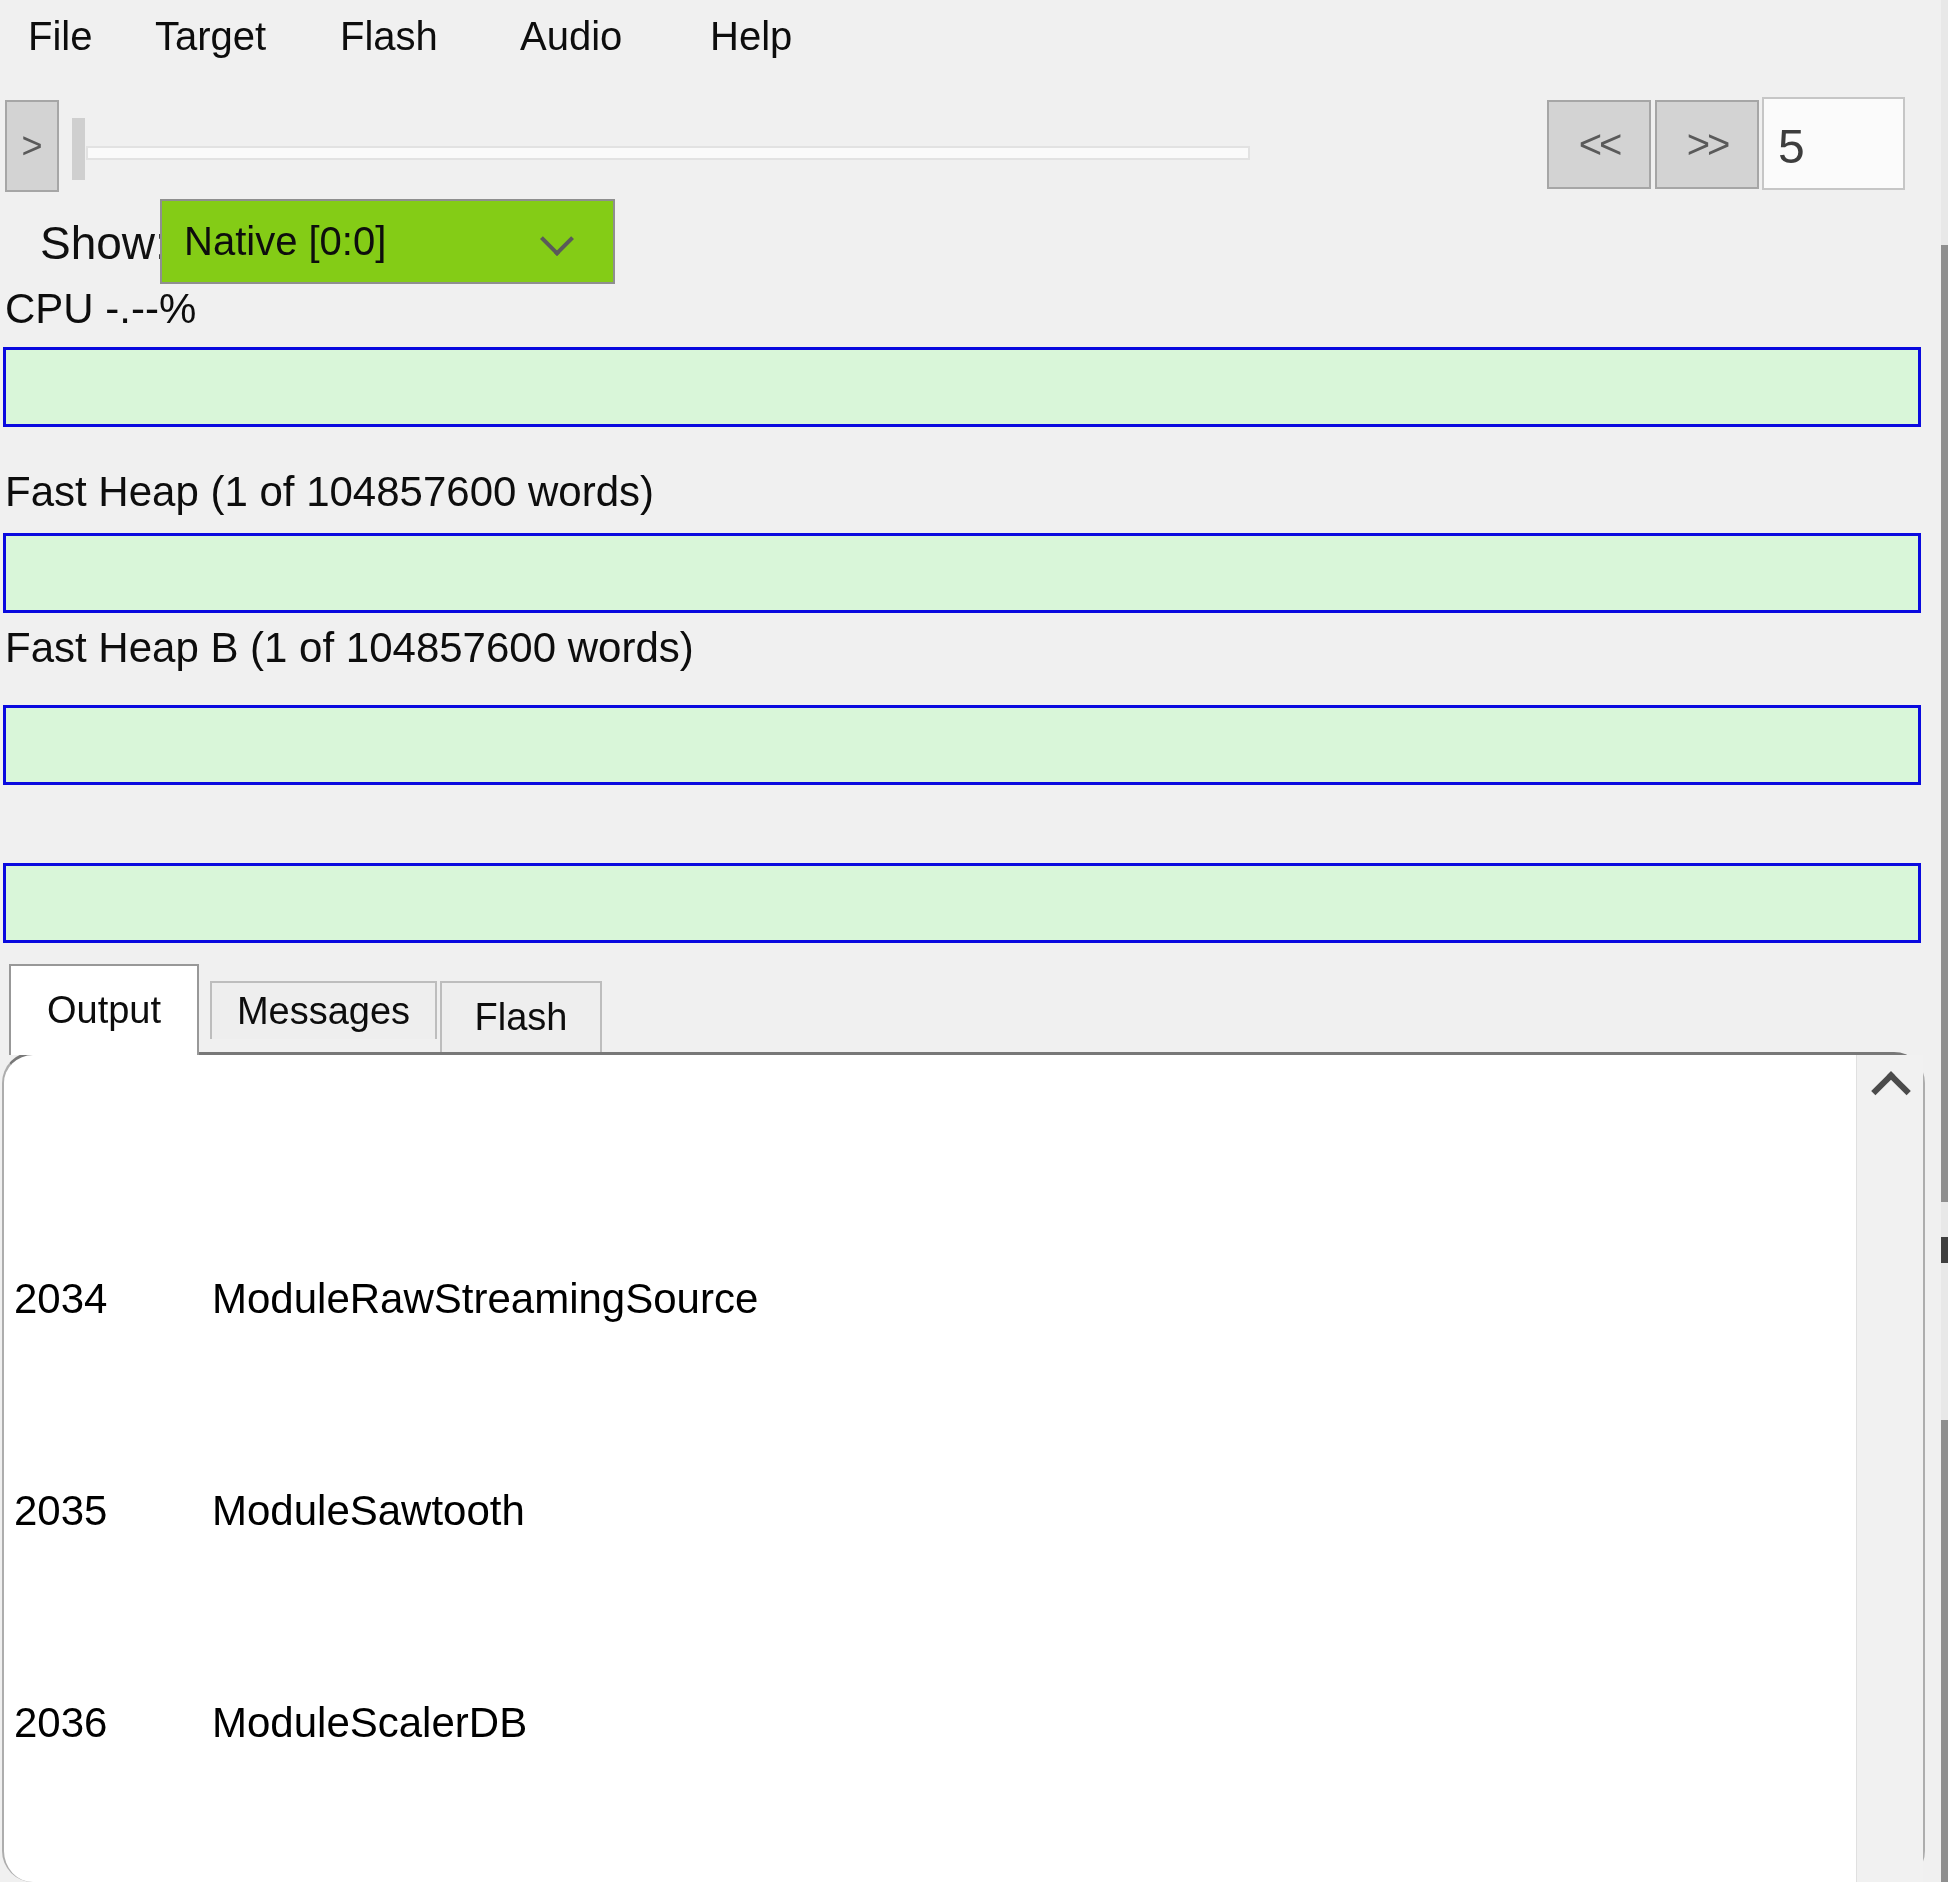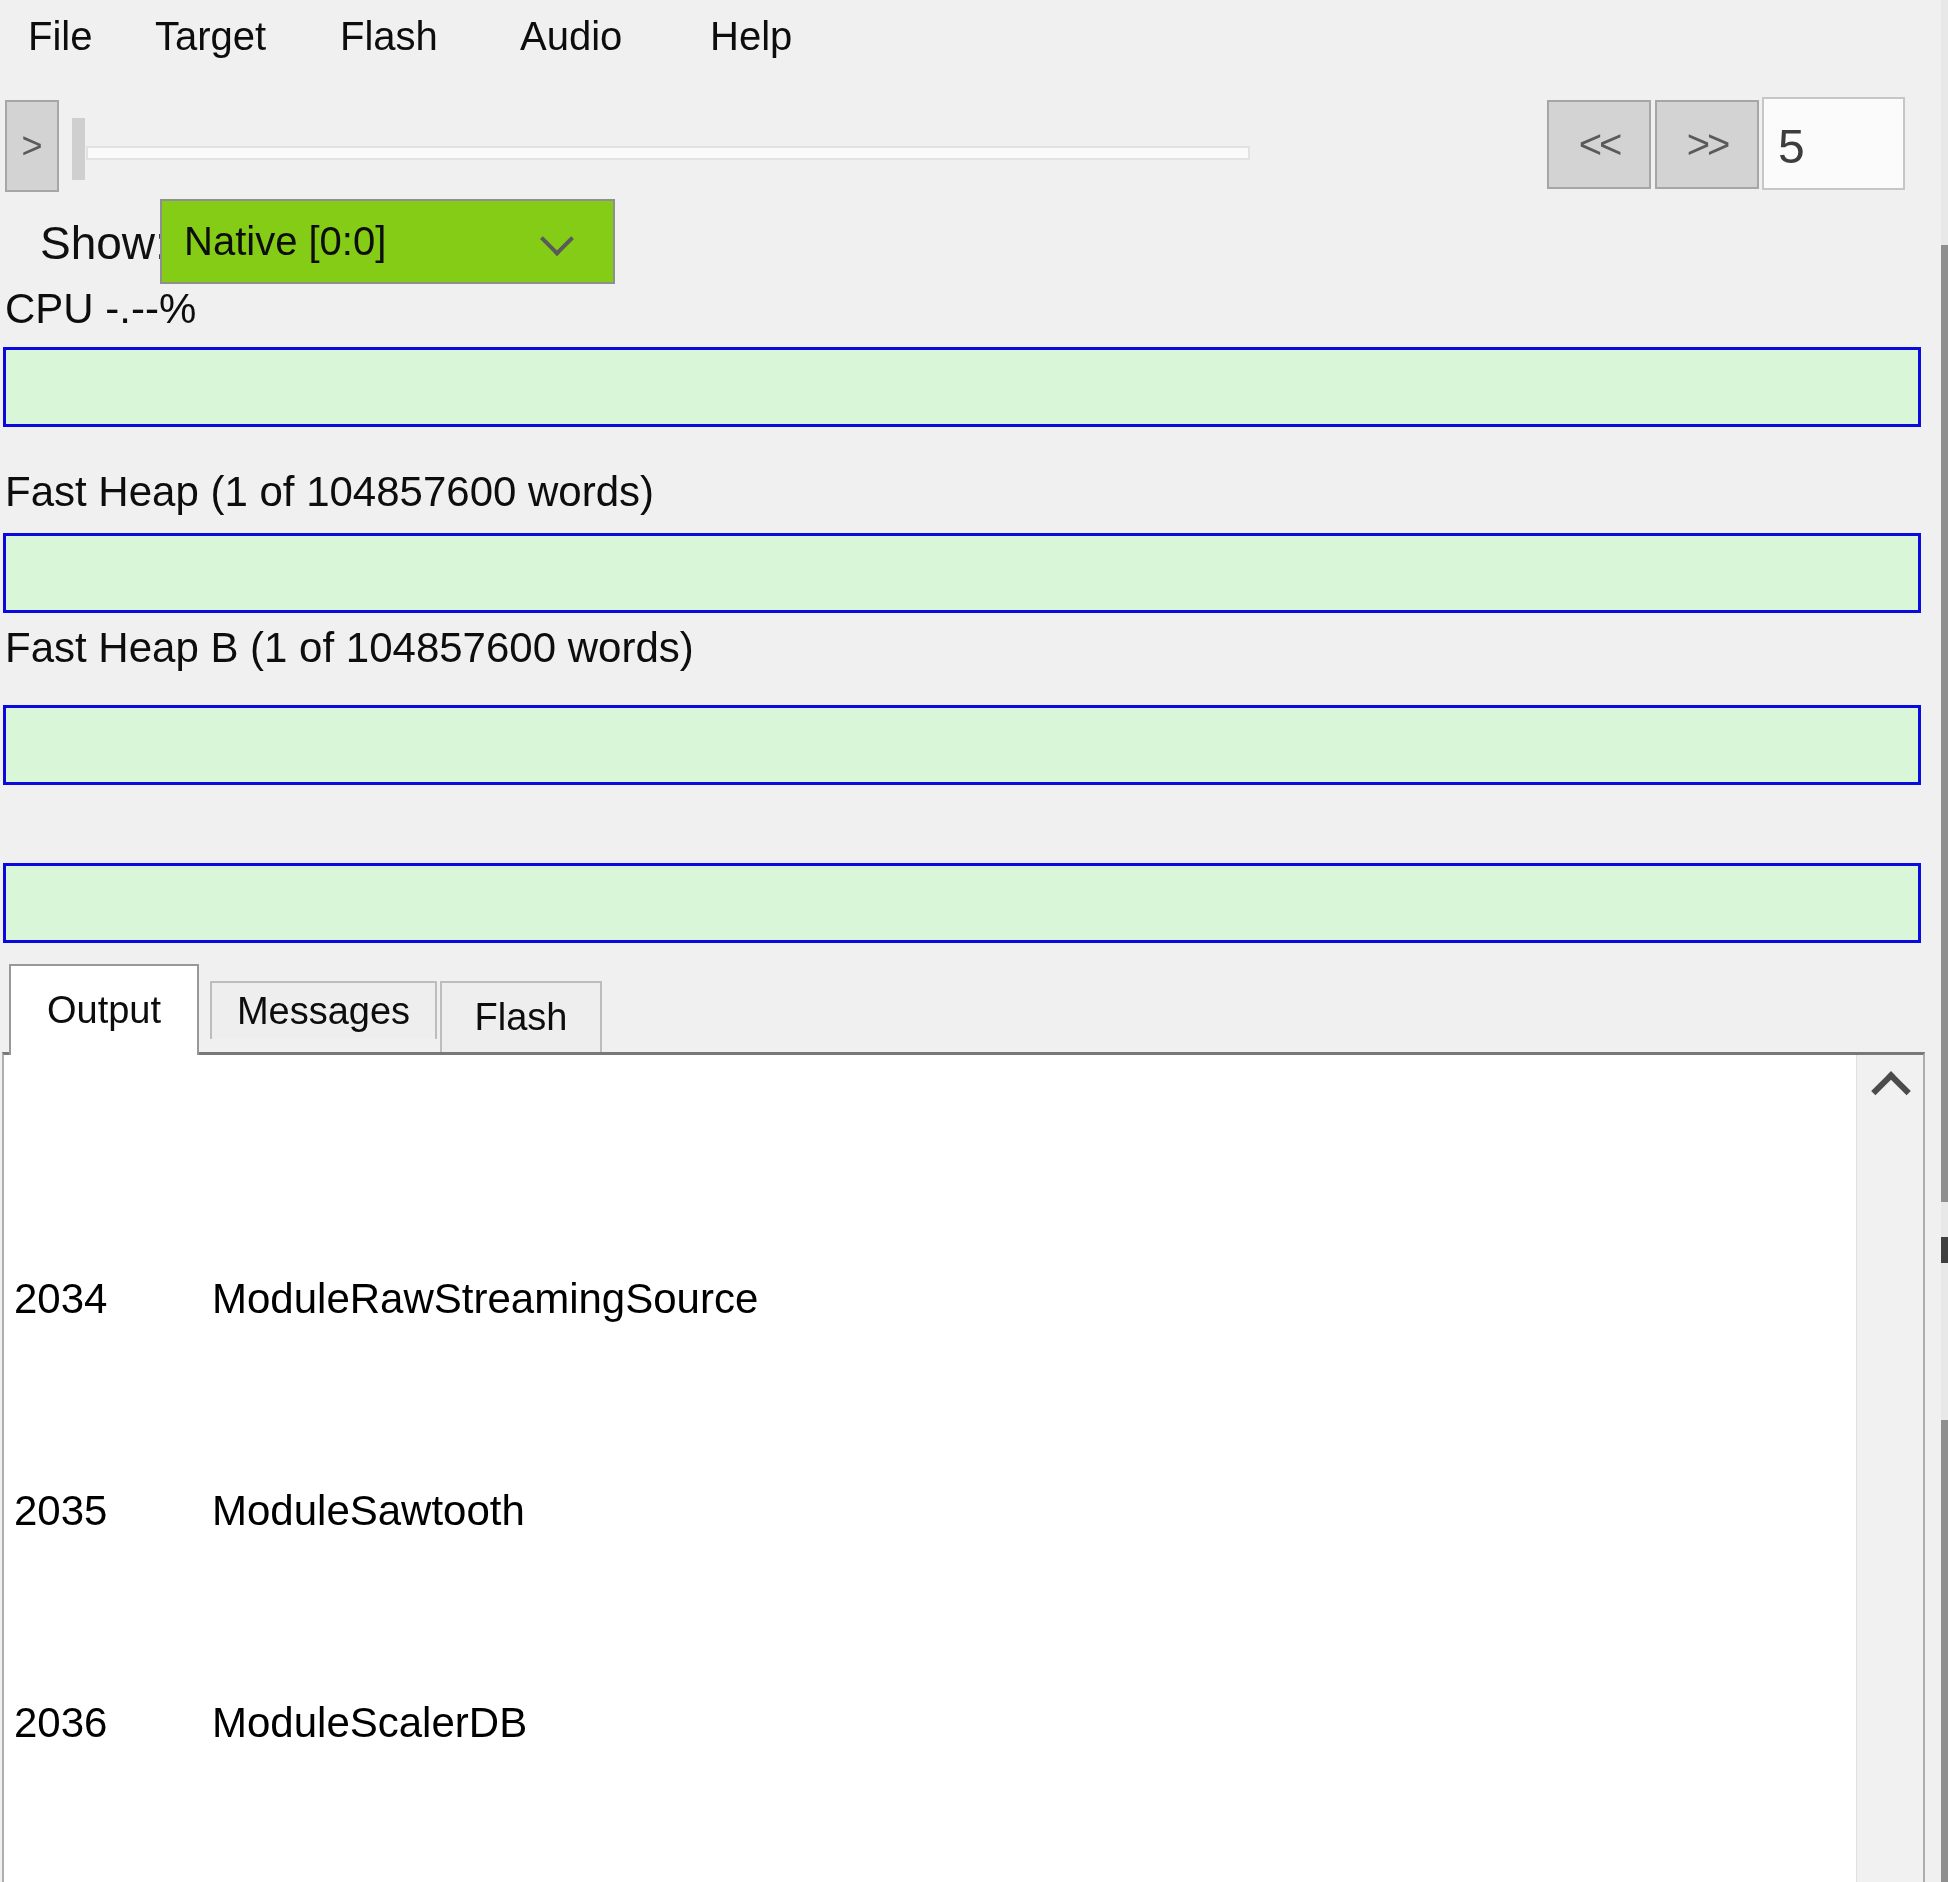--- a/index.html
+++ b/index.html
@@ -42,21 +42,21 @@
        font-size:38px;color:#0d0d0d;text-align:right;}
   .tab-active{left:9px;top:964px;width:190px;height:91px;background:#ffffff;z-index:3;
               border:2px solid #989898;border-bottom:none;}
   .tab-i1{left:210px;top:981px;width:227px;height:58px;background:#eeeeee;
           border:2px solid #bdbdbd;border-bottom:none;}
   .tab-i2{left:440px;top:981px;width:162px;height:71px;background:#eeeeee;
           border:2px solid #bdbdbd;border-bottom:none;}
 
   
   .panel{left:2px;top:1052px;width:1923px;height:830px;background:#ffffff;box-sizing:border-box;
-         border-top:3px solid #787878;border-left:2px solid #adadad;border-right:2px solid #adadad;}
+         border-top:3px solid #787878;border-left:2px solid #adadad;border-right:2px solid #adadad;border-radius:31px;}
   .lines{position:absolute;left:10px;top:5px;right:70px;font-size:42px;line-height:53px;
          white-space:pre;color:#000;}
   .line{height:53px;overflow:visible;}
   .c1{display:inline-block;min-width:198px;}
   .vscroll{position:absolute;right:0;top:0;width:66px;height:100%;background:#f1f1f1;
            border-left:1px solid #e0e0e0;}
   .chev-up{position:absolute;left:20px;top:22px;width:22px;height:22px;
            border-top:6px solid #4b4b4b;border-right:6px solid #4b4b4b;transform:rotate(-45deg);}
 
   

